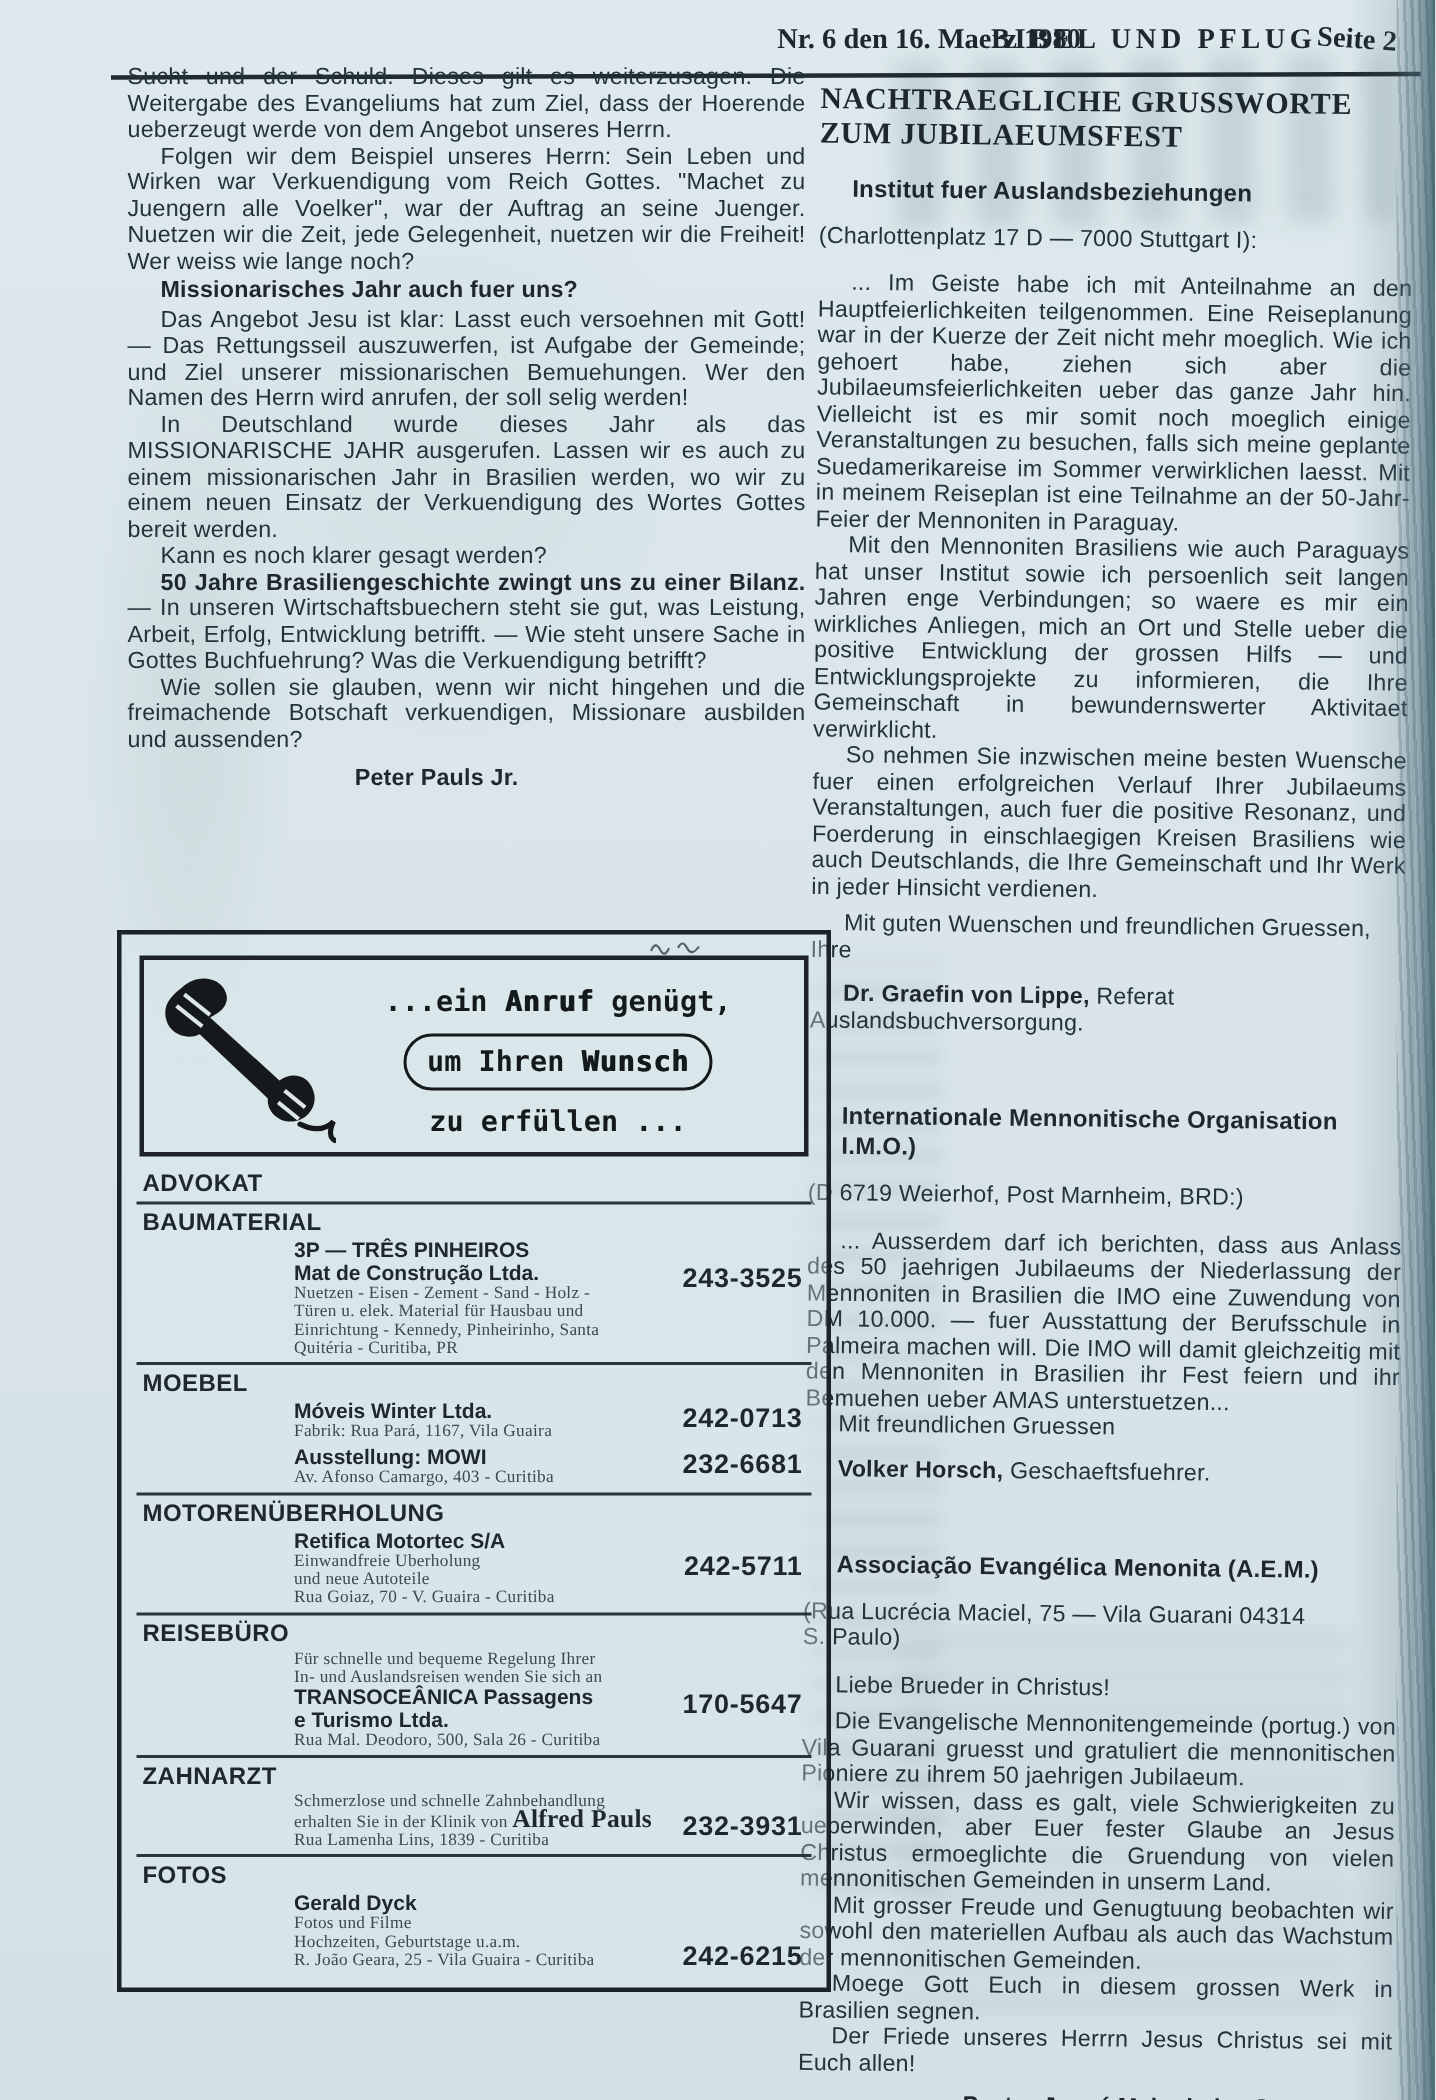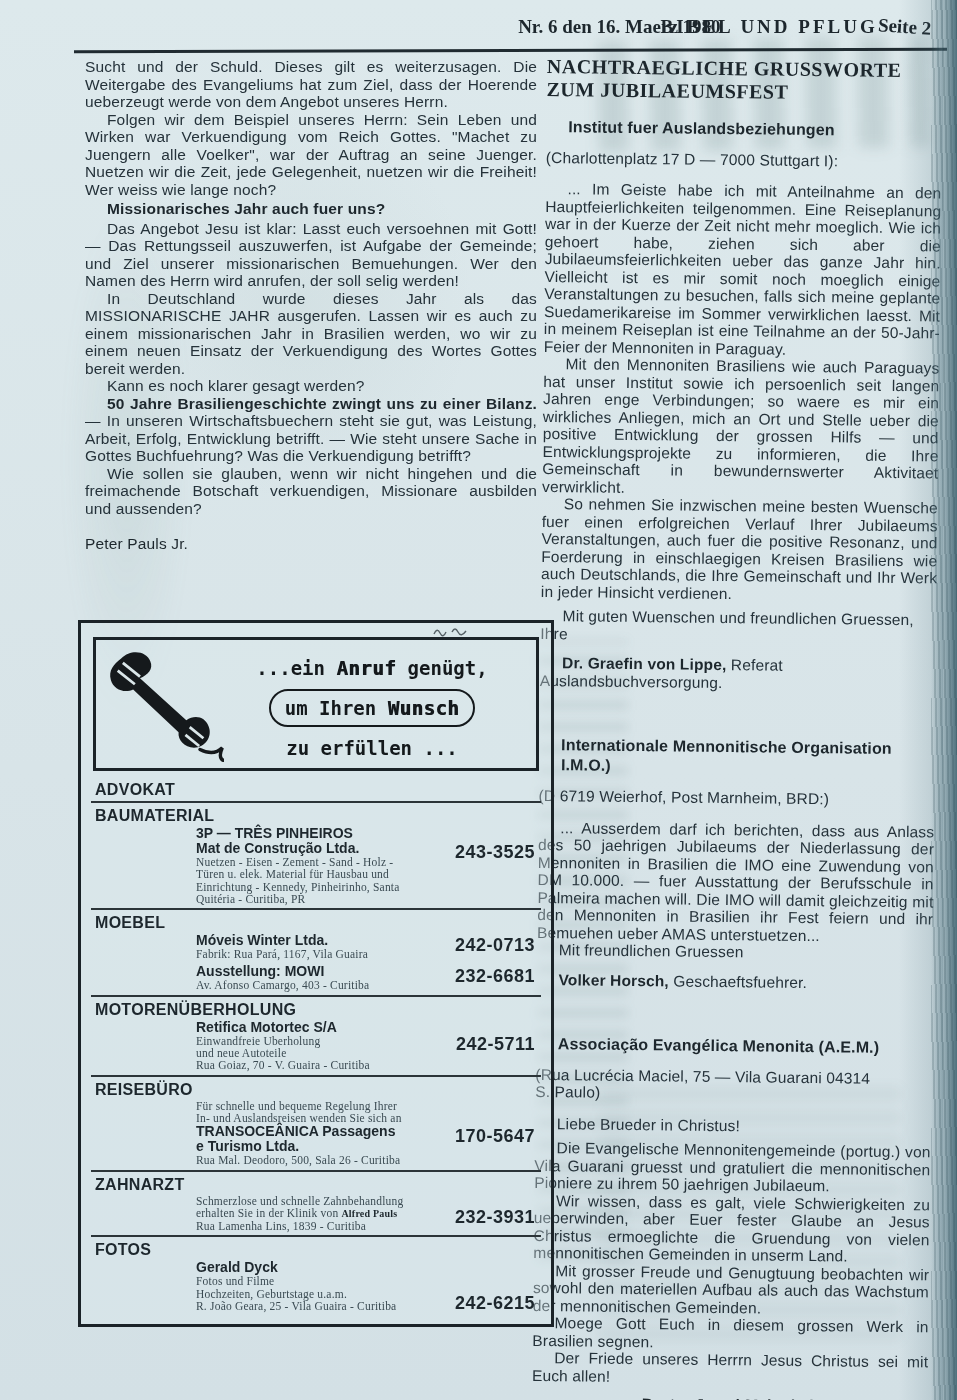--- a/index.html
+++ b/index.html
@@ -30,30 +30,30 @@
       repeating-linear-gradient(88deg, rgba(30,60,70,0) 0 3px, rgba(30,60,70,.20) 3px 5px),
       linear-gradient(90deg, rgba(100,135,148,0) 0%, rgba(88,122,135,.38) 40%, rgba(50,88,102,.82) 100%);}
   
   .hdr{position:absolute; z-index:2; top:16px; left:84px; right:26px; display:flex; justify-content:flex-end; align-items:baseline;
     font-family:"Liberation Serif", serif; color:#1d272d;}
   .hdr-issue{font-size:19px; font-weight:700;}
   .hdr-title{font-size:19px; font-weight:700; letter-spacing:3px; margin-left:-60px;}
   .hdr-page{font-size:19px; font-weight:700; transform:rotate(4deg);}
   .hdr-rule{position:absolute; z-index:2; top:49px; left:74px; right:10px; height:3px; background:#202b31; transform:rotate(-.15deg);}
   
-  .colL{position:absolute; z-index:2; top:58px; left:85px; width:452px;
+  .colL{position:absolute; z-index:2; top:43px; left:85px; width:452px;
     font-size:15.5px; line-height:17.5px; text-align:justify; letter-spacing:.15px;}
   .colR{position:absolute; z-index:2; top:55px; left:547px; width:396px;
     font-size:15.5px; line-height:17.5px; text-align:justify; letter-spacing:.15px;
     transform:rotate(.65deg); transform-origin:top left;}
   p{margin:0;}
   .ind{text-indent:22px;}
   .b{font-weight:700; color:#1d272d;}
   .h-mission{font-weight:700; color:#1d272d; text-indent:22px; text-align:left; margin:2px 0 2px 0;}
-  .sig-left{font-weight:400; color:#1d272d; text-align:left; padding-right:40px; margin-top:18px;}
+  .sig-left{font-weight:700; color:#1d272d; text-align:center; padding-right:40px; margin-top:8px;}
   
   .r-head{font-family:"Liberation Serif", serif; font-weight:700; font-size:20px; line-height:23px;
     letter-spacing:.5px; color:#1d272d; text-align:left;}
   .r-sub{font-weight:700; color:#1d272d; margin:17px 0 13px 0; text-align:left; text-indent:22px; font-size:16px;}
   .r-addr{margin:0 0 14px 0; text-align:left;}
   .r-close2{text-align:left;}
   .r-sign{margin-top:12px; text-align:left;}
   .gap-lg{height:30px;} .gap-md{height:14px;} .gap-sm{height:7px;}
   .aem-sign{font-weight:700; color:#1d272d; margin-top:10px; margin-left:110px; text-align:left;}
   
@@ -182,21 +182,21 @@
         <div class="detail">Rua Mal. Deodoro, 500, Sala 26 - Curitiba</div>
         <div class="phone" style="top:26px;">170-5647</div>
       </div>
       <hr class="sep">
     </div>
 
     <div class="dsec">
       <div class="dir-cat">ZAHNARZT</div>
       <div class="entry">
         <div class="detail">Schmerzlose und schnelle Zahnbehandlung</div>
-        <div class="detail"><span>erhalten Sie in der Klinik von </span><span class="b" style="font-size:10px;">Alfred Pauls</span></div>
+        <div class="detail"><span>erhalten Sie in der Klinik von </span><span class="b" style="font-size:17px;">Alfred Pauls</span></div>
         <div class="detail">Rua Lamenha Lins, 1839 - Curitiba</div>
         <div class="phone" style="top:12px;">232-3931</div>
       </div>
       <hr class="sep">
     </div>
 
     <div class="dsec">
       <div class="dir-cat">FOTOS</div>
       <div class="entry">
         <div class="etitle">Gerald Dyck</div>

